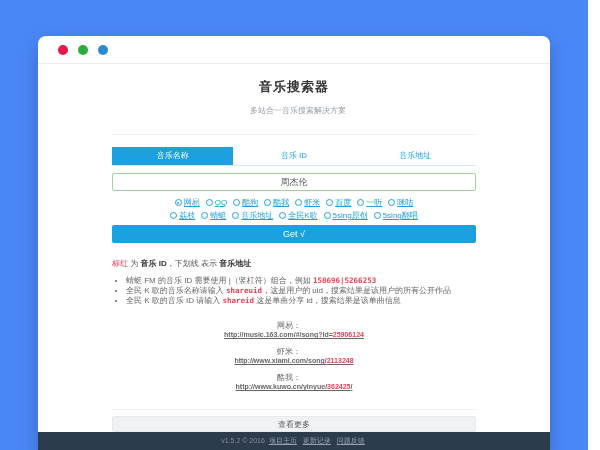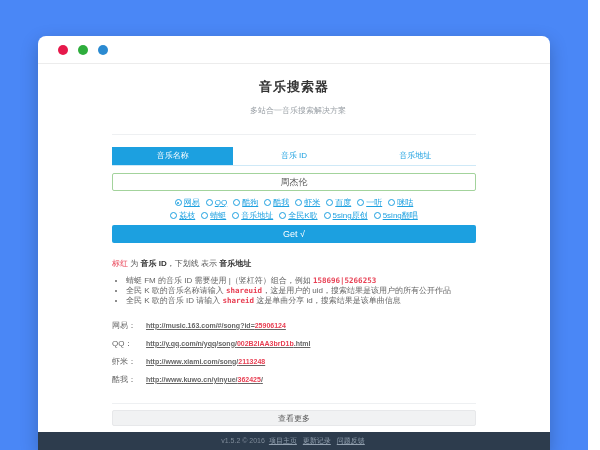--- a/index.html
+++ b/index.html
@@ -36,21 +36,21 @@
   .help{margin-top:15px;}
   .help-title{font-size:9px;font-weight:bold;color:#333;}
   .help-note{font-size:8px;color:#555;margin-top:8px;}
   .help-note b{font-weight:bold;color:#333;}
   .red{color:var(--red);}
   .ul{}
   ul.bullets{margin-top:7px;padding-left:14px;}
   ul.bullets li{font-size:8px;color:#666;line-height:10px;list-style:disc;}
   code,.mono{font-family:"DejaVu Sans Mono","Liberation Mono",monospace;font-size:7.5px;font-weight:bold;}
   .examples{margin-top:14px;}
-  .ex-row{display:flex;align-items:center;margin-top:7px;}
+  .ex-row{display:flex;align-items:center;margin-top:7px;flex-direction:column;}
   .ex-row:first-child{margin-top:0;}
   .ex-label{font-size:8px;color:#666;width:34px;flex:none;}
   .ex-url{font-size:7px;color:#666;text-decoration:underline;cursor:pointer;word-break:break-all;}
   .ex-url .red{color:var(--red);}
   .more{display:block;width:100%;height:16px;margin-top:6px;background:#f1f2f3;border:1px solid #e7e8ea;
         border-radius:2px;font-size:8px;color:#555;cursor:pointer;}
   .footer{position:absolute;left:0;right:0;bottom:0;height:18px;background:var(--footer);
           text-align:center;line-height:18px;font-size:7px;color:#7f8b99;}
   .footer a{color:#93a1b0;text-decoration:underline;margin:0 2px;cursor:pointer;}
 </style>
@@ -137,24 +137,20 @@
               <li><span>全民 K 歌的音乐 ID 请输入 </span><code class="red">shareid</code><span> 这是单曲分享 id，搜索结果是该单曲信息</span></li>
             </ul>
         </div>
 
         <div class="examples" id="examples">
             <div class="ex-row">
               <span class="ex-label">网易：</span>
               <a class="ex-url mono"><span>http://music.163.com/#/song?id=</span><span class="red">25906124</span><span></span></a>
             </div>
             <div class="ex-row">
-              <span class="ex-label">QQ：</span>
-              <a class="ex-url mono"><span>http://y.qq.com/n/yqq/song/</span><span class="red">002B2IAA3brD1b</span><span>.html</span></a>
-            </div>
-            <div class="ex-row">
               <span class="ex-label">虾米：</span>
               <a class="ex-url mono"><span>http://www.xiami.com/song/</span><span class="red">2113248</span><span></span></a>
             </div>
             <div class="ex-row">
               <span class="ex-label">酷我：</span>
               <a class="ex-url mono"><span>http://www.kuwo.cn/yinyue/</span><span class="red">362425</span><span>/</span></a>
             </div>
           </div>
 
         <hr>

